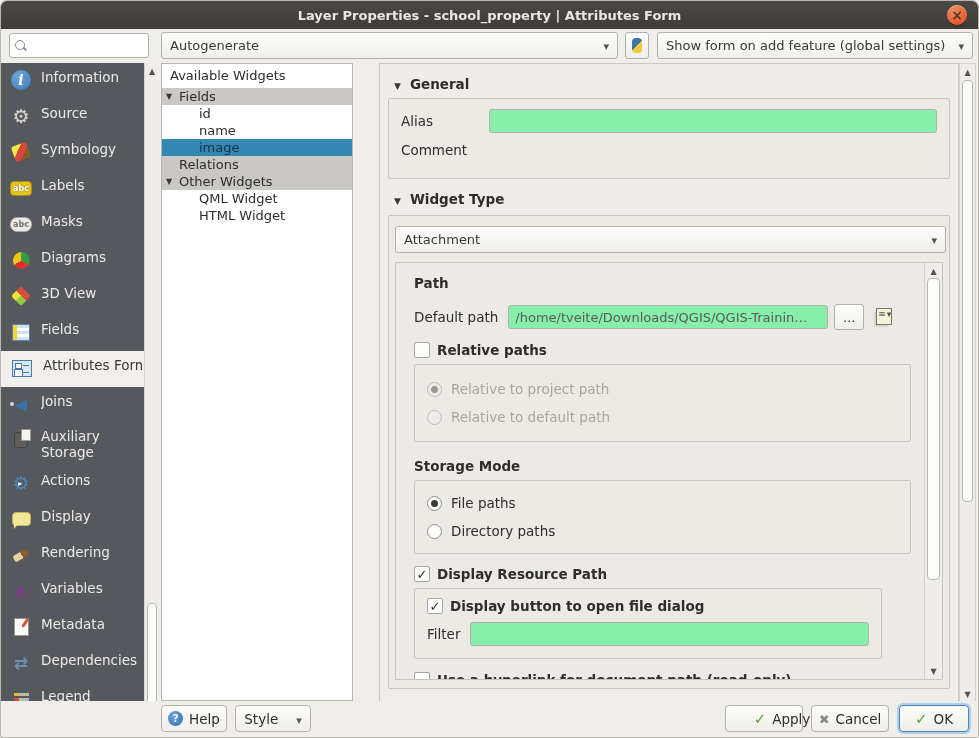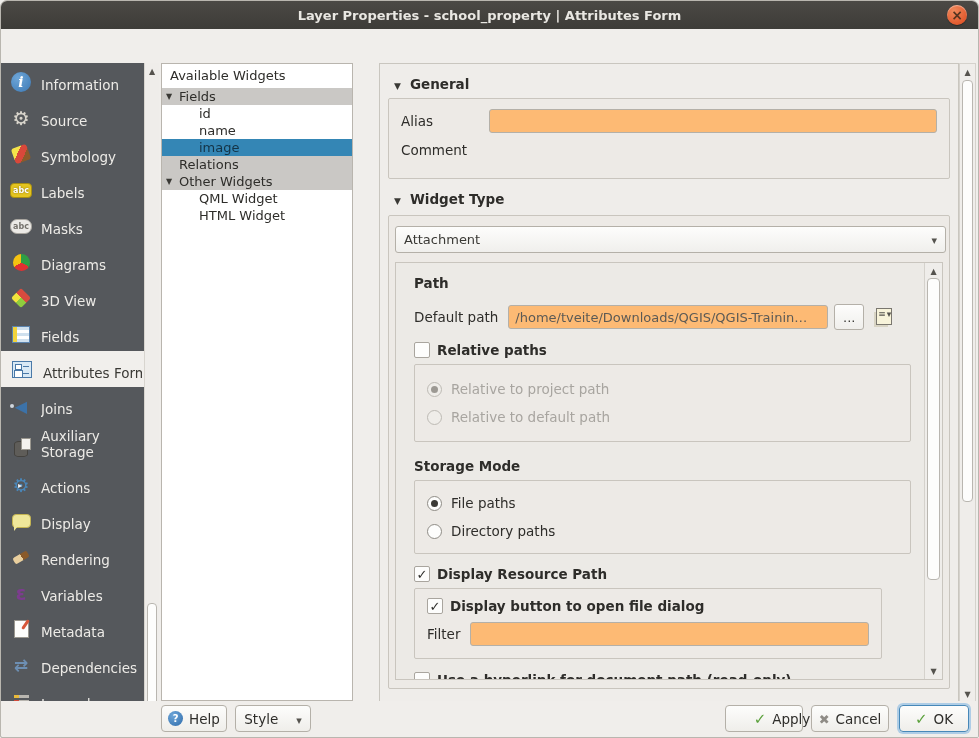--- a/index.html
+++ b/index.html
@@ -35,21 +35,21 @@
   .combo .arr{margin-left:auto;padding-left:8px;}
   .arr::before{content:"▾";color:#55534e;font-size:11px;}
   .combo-autogen{position:absolute;left:160px;top:3px;width:457px;}
   .pybtn{position:absolute;left:624px;top:3px;width:24px;height:27px;background:linear-gradient(#fdfdfc,#f0efec);
     border:1px solid #b4b0a8;border-radius:3px;box-sizing:border-box;display:flex;align-items:center;justify-content:center;cursor:pointer;}
   .pyicon{width:15px;height:15px;border-radius:4px;background:linear-gradient(135deg,#3a76ad 50%,#f2c93c 50%);}
   .combo-formmode{position:absolute;left:656px;top:3px;width:316px;}
 
   
   .sidebar{position:absolute;top:62px;left:0;width:143px;bottom:0;background:#55585c;overflow:hidden;}
-  .sb-item{display:flex;align-items:flex-end;gap:9px;padding:6px 2px 6px 9px;color:#edebe7;font-size:13.5px;
+  .sb-item{display:flex;align-items:flex-start;gap:9px;padding:6px 2px 6px 9px;color:#edebe7;font-size:13.5px;
     white-space:nowrap;overflow:hidden;cursor:pointer;min-height:24px;}
   .sb-item.on{background:#f1efec;color:#3a3935;}
   .sb-item.wrap2{white-space:normal;line-height:1.15;}
   .sb-label{overflow:hidden;}
 
   .icn{width:22px;height:22px;flex:none;display:flex;align-items:center;justify-content:center;position:relative;}
   .i-info{width:20px;height:20px;margin:1px;border-radius:50%;background:radial-gradient(circle at 35% 30%,#6ea6d8,#3c79b5);}
   .i-info::before{content:"i";color:#fff;font-family:"DejaVu Serif",serif;font-style:italic;font-weight:bold;font-size:14px;}
   .i-source::before{content:"⚙";font-size:19px;color:#d8d5cd;text-shadow:0 0 1px #8a877f;}
   .i-symbology{overflow:hidden;}
@@ -118,21 +118,21 @@
   .right-panel{position:absolute;left:378px;top:62px;width:580px;height:640px;background:#efedea;
     border:1px solid #c9c6bf;box-sizing:border-box;overflow:hidden;}
   .sec-head{display:flex;align-items:center;gap:9px;font-weight:bold;font-size:13.5px;color:#2e2d2a;padding:12px 0 6px 14px;}
   .tri::before{content:"▼";font-size:9px;color:#3a3935;}
   .gbox{border:1px solid #c9c5be;border-radius:2px;background:#edeae6;margin:0 8px;box-sizing:border-box;}
 
   .general-box{padding:10px 12px 12px 12px;}
   .alias-row{display:flex;align-items:center;}
   .lbl{font-size:13.5px;color:#2e2d2a;}
   .alias-row .lbl{width:88px;flex:none;}
-  .txt{height:24px;border:1px solid #b4b0a8;border-radius:3px;background:#fdba74;font:inherit;padding:0 6px;box-sizing:border-box;outline:none;color:#3a3935;}
+  .txt{height:24px;border:1px solid #b4b0a8;border-radius:3px;background:#86efac;font:inherit;padding:0 6px;box-sizing:border-box;outline:none;color:#3a3935;}
   .alias-input{flex:1;}
   .comment-row{padding:9px 0 8px 0;}
   .cb-row{display:flex;align-items:center;gap:7px;}
   .cb-pair{display:flex;align-items:center;gap:7px;margin-right:24px;cursor:pointer;}
   .cb{width:16px;height:16px;background:#fdfdfc;border:1px solid #a9a59e;border-radius:2px;box-sizing:border-box;
     display:flex;align-items:center;justify-content:center;flex:none;}
   .cb.on::before{content:"✓";font-size:13px;font-weight:bold;color:#2f2e2b;line-height:1;}
   .bold{font-weight:bold;}
 
   .wt-box{margin-top:2px;height:474px;padding:10px 0 0 0;position:relative;}
@@ -190,20 +190,37 @@
 </head>
 <body>
 
 <div class="win">
 
   <div class="titlebar">
     <span class="title">Layer Properties - school_property | Attributes Form</span>
     <span class="close"></span>
   </div>
 
+  <div class="toolbar">
+    <span class="search-wrap">
+      <span class="mag"></span>
+      <input value="" style="">
+    </span>
+    <div class="combo combo-autogen">
+      <span>Autogenerate</span>
+      <span class="arr"></span>
+    </div>
+    <button class="pybtn">
+      <span class="pyicon"></span>
+    </button>
+    <div class="combo combo-formmode">
+      <span>Show form on add feature (global settings)</span>
+      <span class="arr"></span>
+    </div>
+  </div>
 
   <div class="sidebar">
     <div class="sb-item">
         <span class="icn i-info"></span>
         <span class="sb-label">Information</span>
       </div>
     <div class="sb-item">
         <span class="icn i-source"></span>
         <span class="sb-label">Source</span>
       </div>

